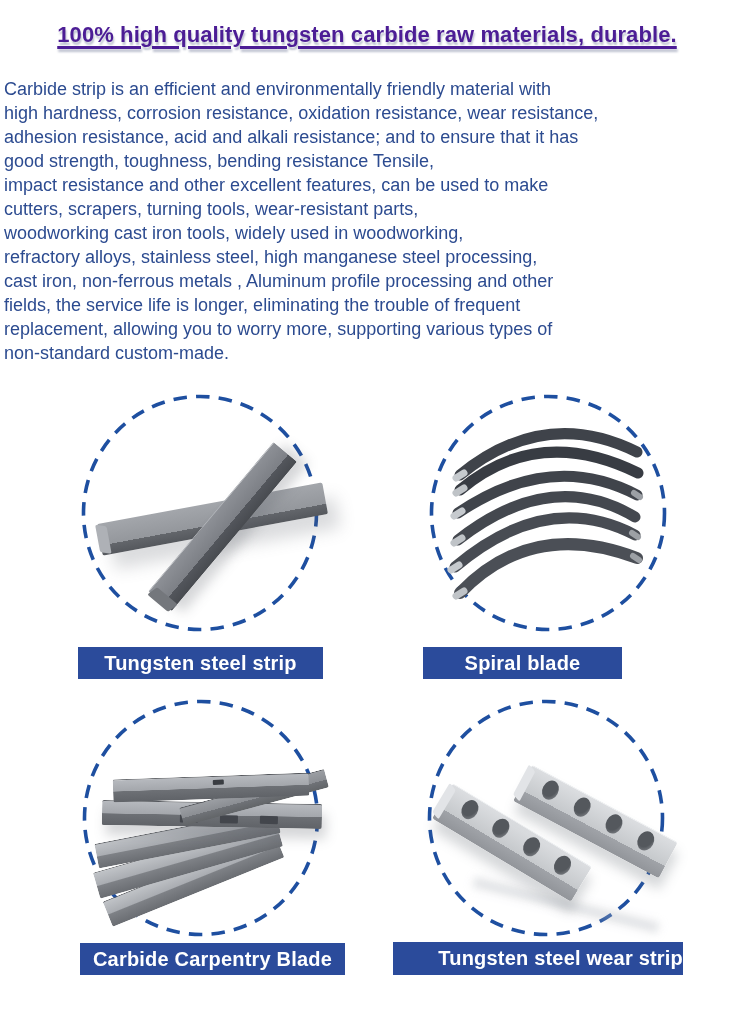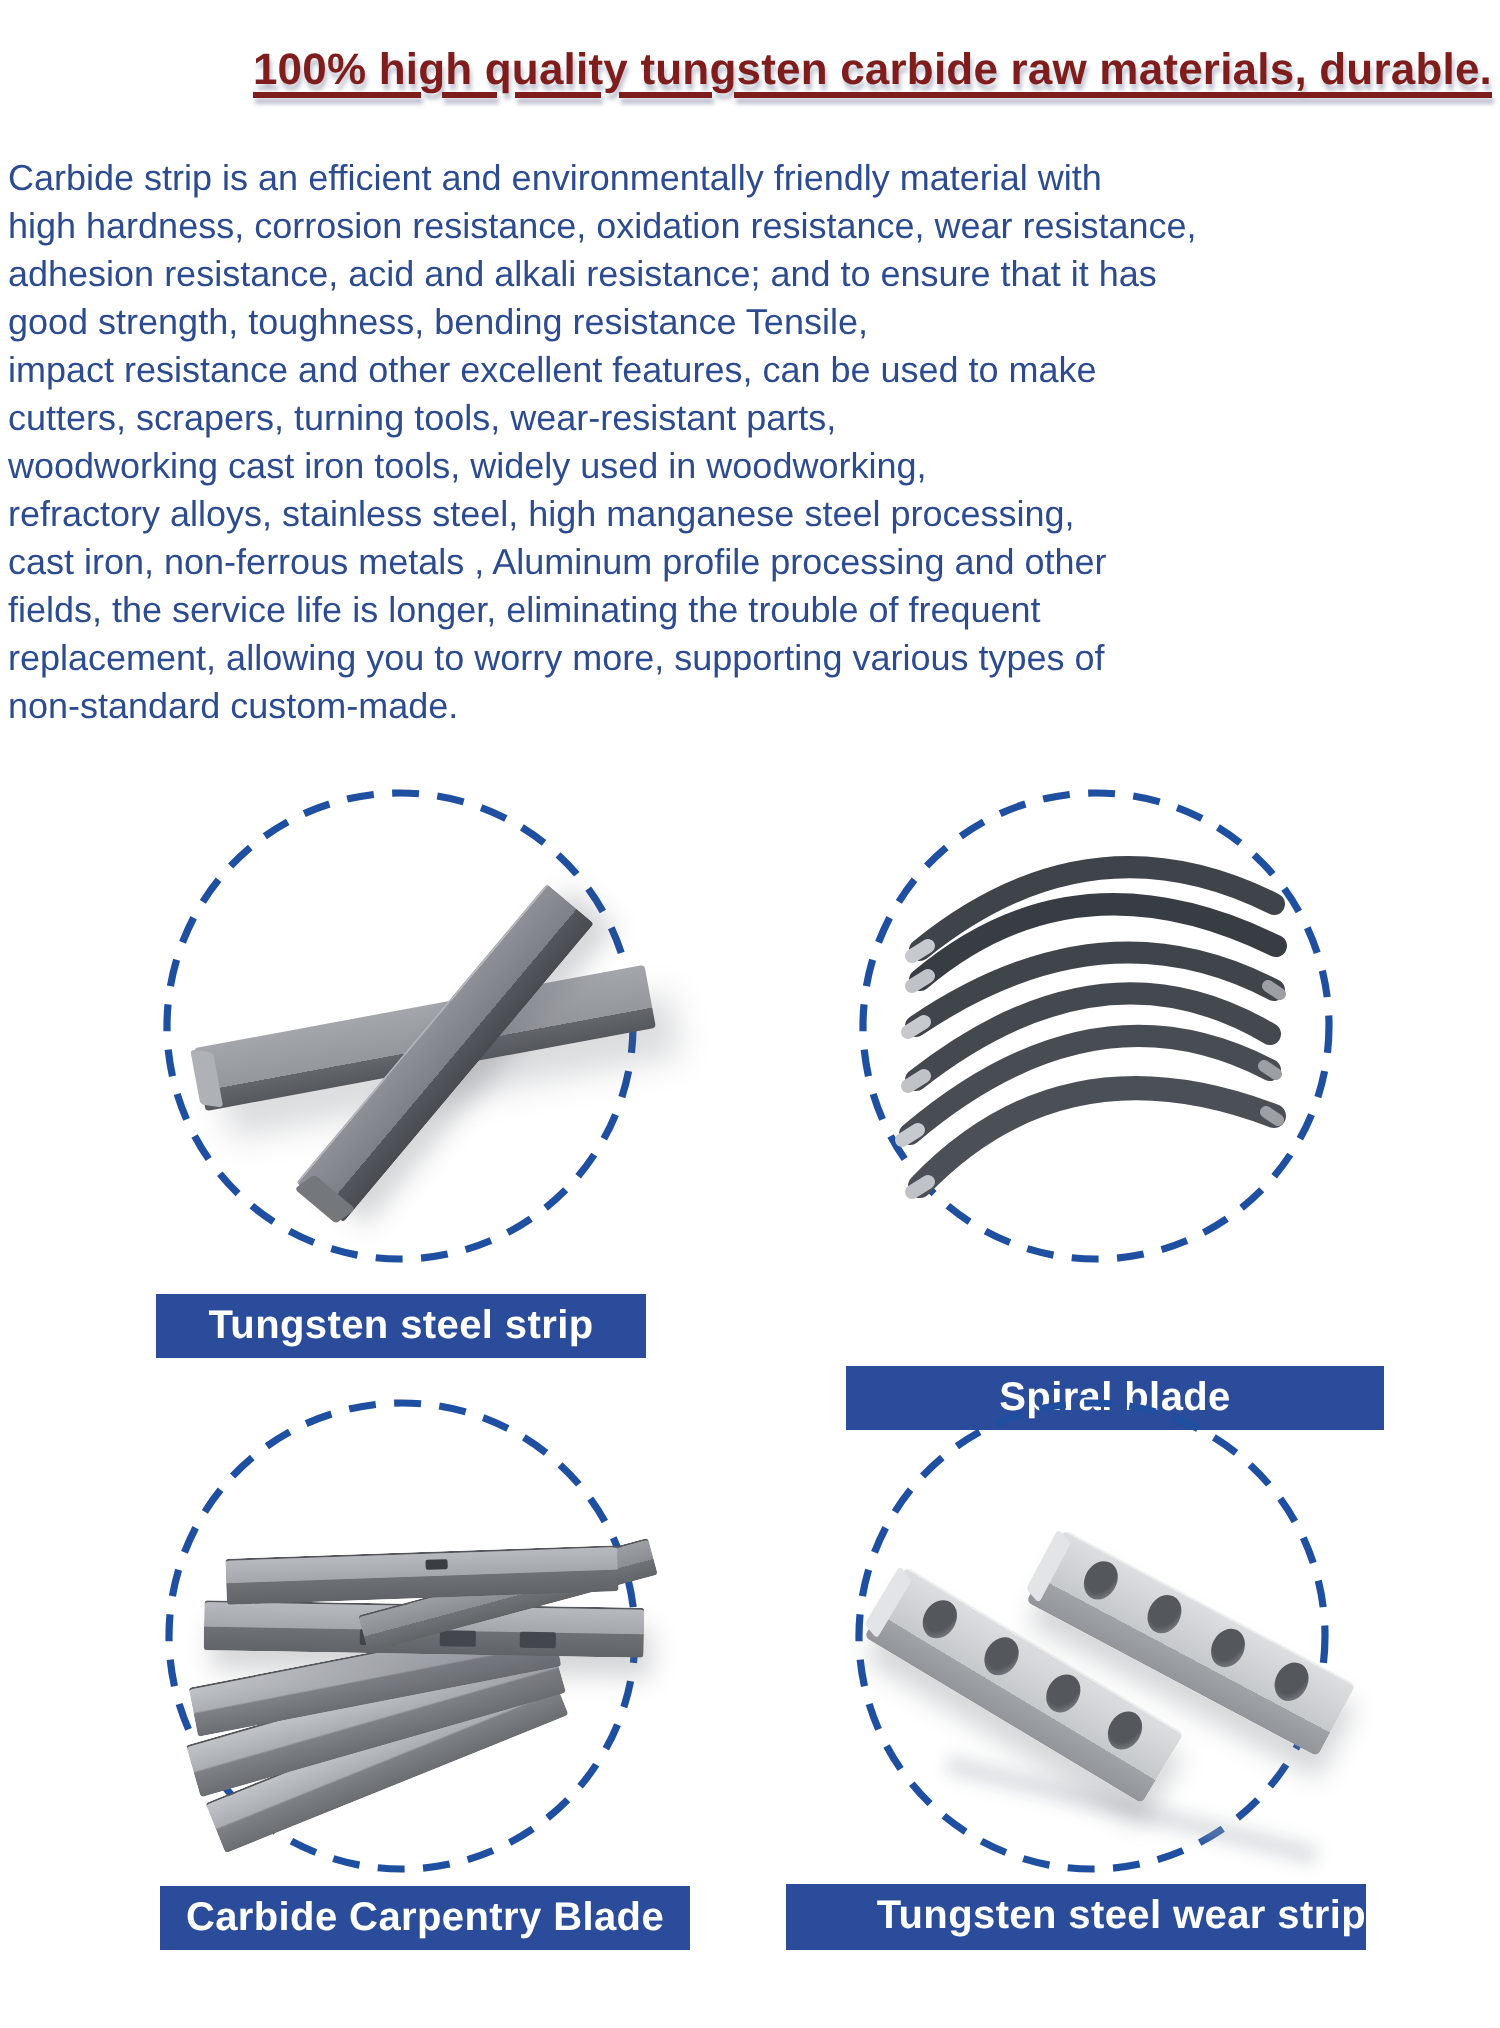--- a/index.html
+++ b/index.html
@@ -1,21 +1,21 @@
 <!DOCTYPE html>
 <html><head>
 <meta charset="utf-8">
 <style>
   html,body{margin:0;padding:0;background:#ffffff;}
   .page{position:relative;width:750px;height:1014px;margin:0 auto;background:#ffffff;
         font-family:"Liberation Sans",sans-serif;overflow:hidden;}
 
   
-  .header-title{position:absolute;top:22px;left:0;right:4px;text-align:right;
-    font-size:22px;font-weight:bold;color:#7f1d1d;letter-spacing:.1px;
+  .header-title{position:absolute;top:22px;left:0;right:16px;text-align:center;
+    font-size:22px;font-weight:bold;color:#4c1d95;letter-spacing:.1px;
     text-decoration:underline;text-decoration-thickness:2.5px;text-underline-offset:4px;
     text-shadow:1px 3px 2px rgba(110,120,150,.45);}
 
   
   .description{position:absolute;top:77px;left:4px;right:4px;text-align:left;
     font-size:18px;line-height:24px;color:#2c4b90;white-space:pre-line;}
 
   
   .circle{position:absolute;width:240px;height:240px;}
   .circle svg.dash{position:absolute;inset:0;}
@@ -64,21 +64,21 @@
   .c4-left{left:-5px;top:114px;transform:rotate(31deg);}
   .c4-right{left:77px;top:93px;width:165px;transform:rotate(28deg);}
   .hole{position:absolute;top:3px;width:16px;height:20px;border-radius:50%;
     background:radial-gradient(ellipse at 40% 30%,#54585d 0%,#54585d 55%,#94979c 100%);}
   .hole.h1{left:20px;} .hole.h2{left:56px;} .hole.h3{left:92px;} .hole.h4{left:128px;}
   .ground-shadow{position:absolute;left:35px;top:192px;width:190px;height:10px;
     background:rgba(175,180,187,.4);filter:blur(4px);transform:rotate(14deg);}
 
   
   .lb1{left:78px;top:647px;width:245px;height:32px;}
-  .lb2{left:423px;top:647px;width:269px;height:32px;margin-top:36px;}
+  .lb2{left:423px;top:647px;width:199px;height:32px;}
   .lb3{left:80px;top:943px;width:265px;height:32px;}
   .lb4{left:393px;top:942px;width:290px;height:33px;justify-content:flex-end;}
 </style>
 </head>
 <body>
 
 <div class="page">
 
   <div class="header-title">100% high quality tungsten carbide raw materials, durable.</div>
 

